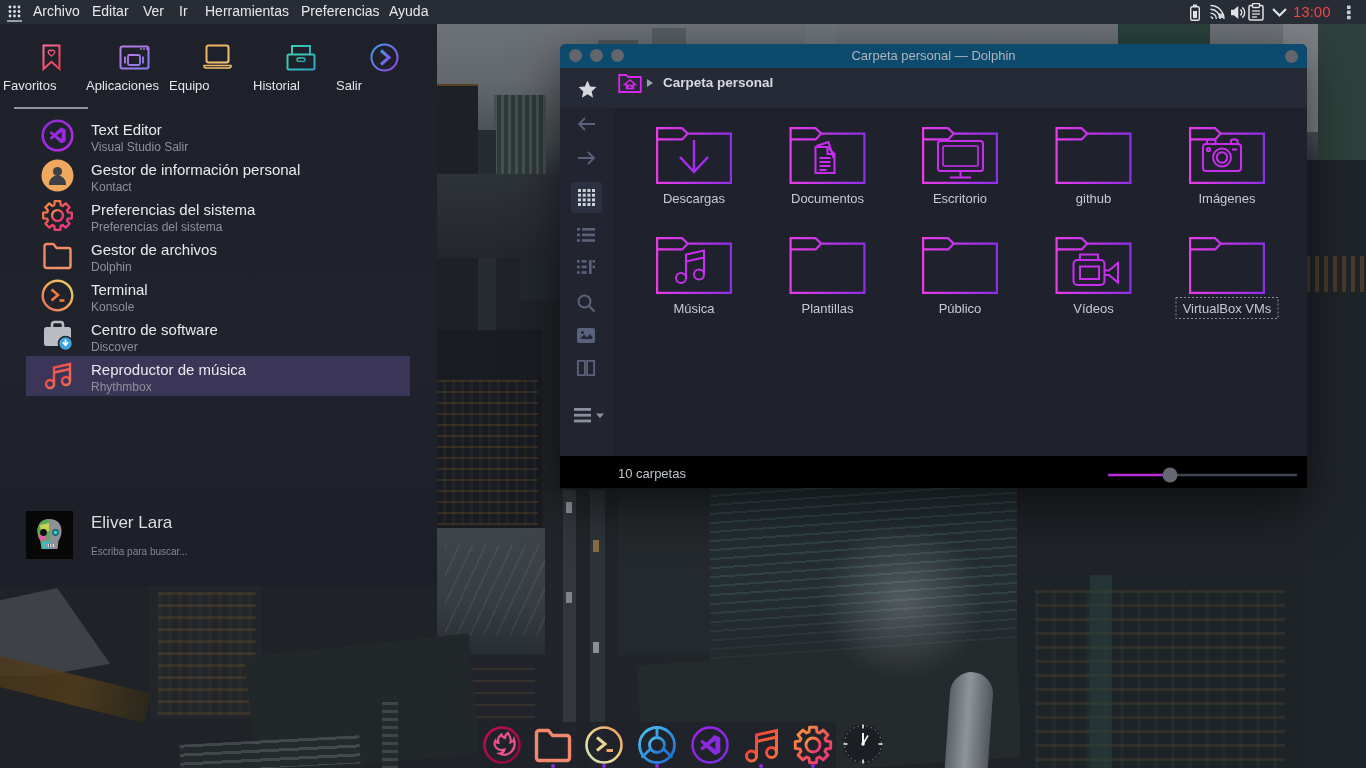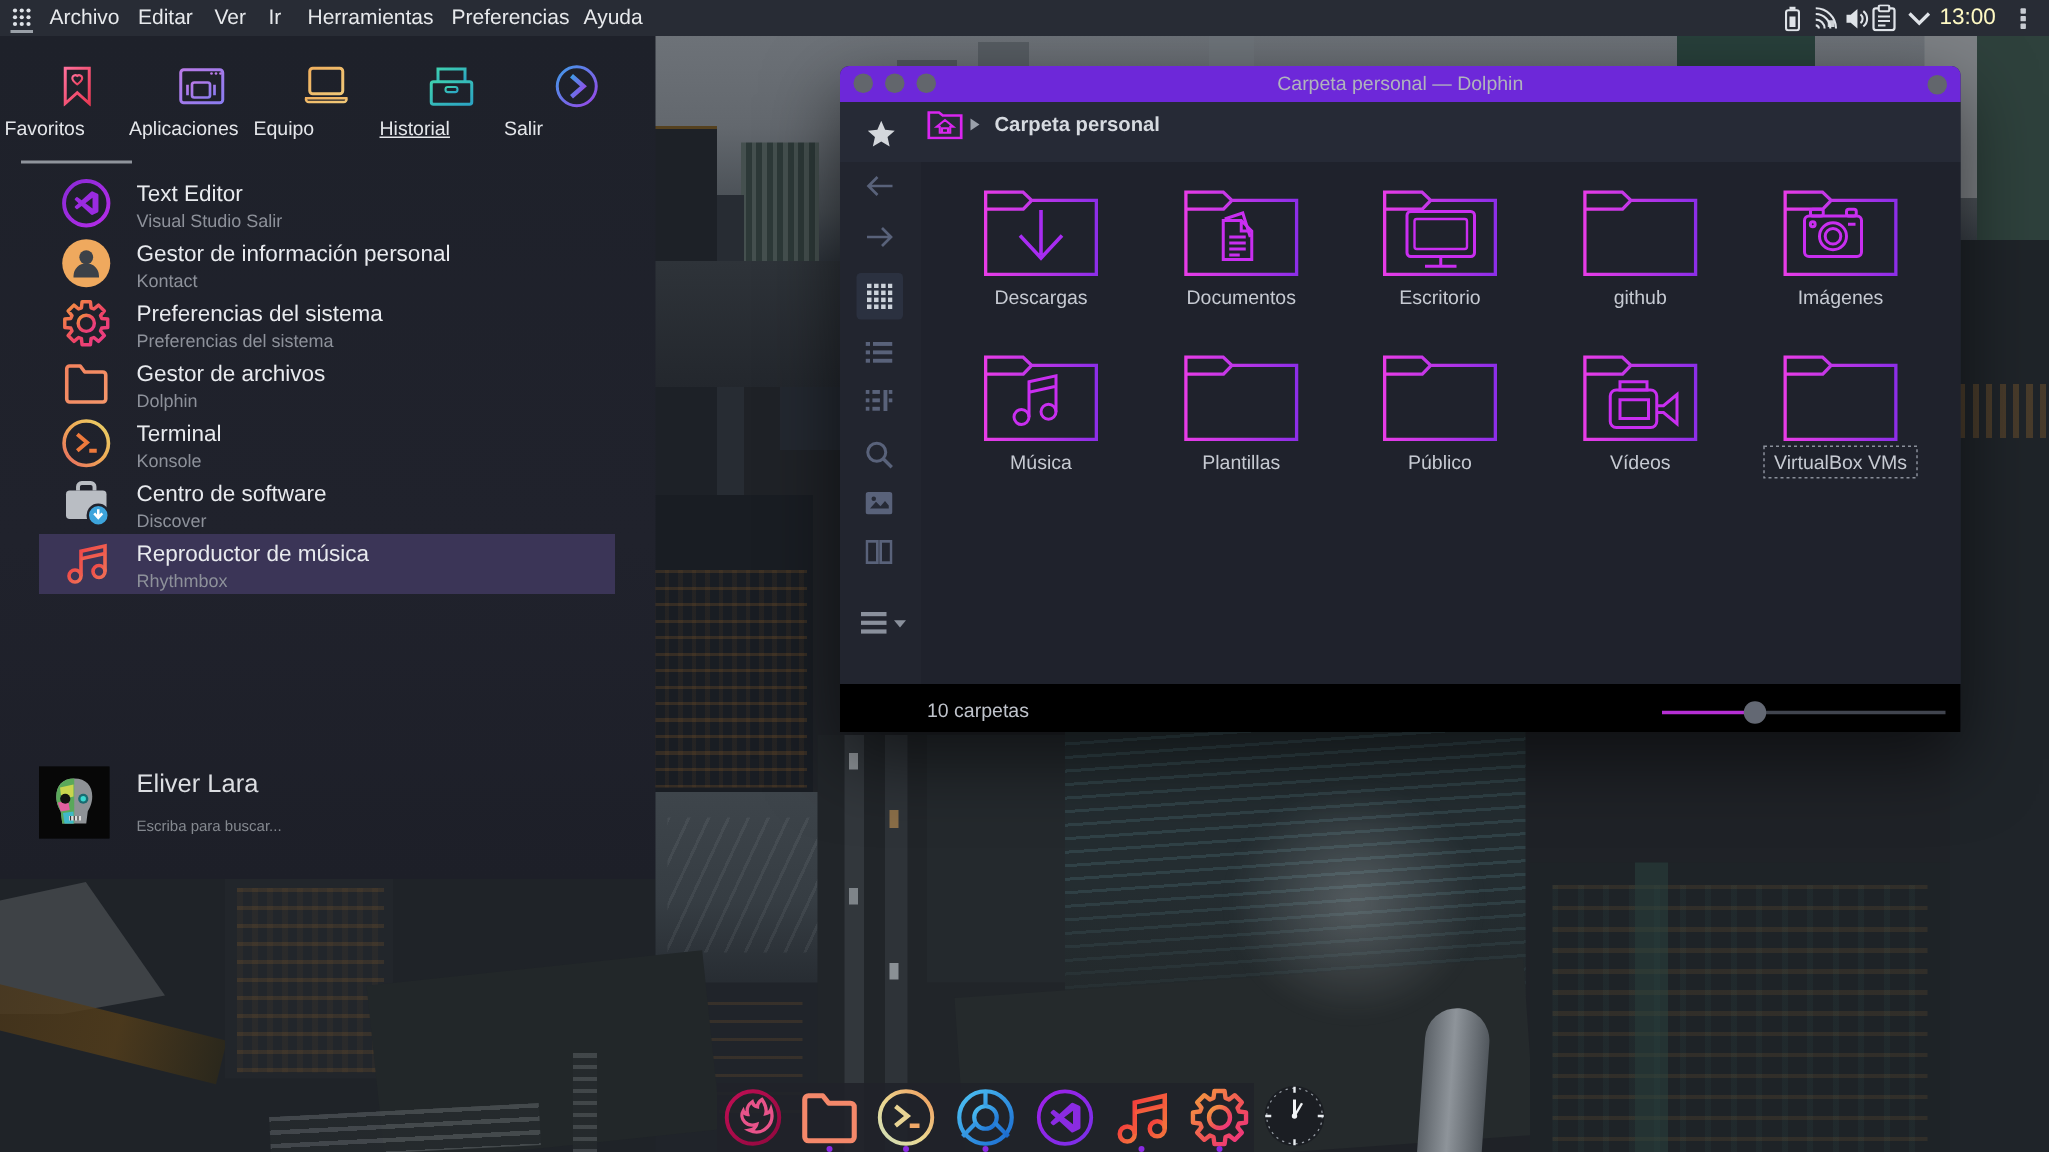--- a/index.html
+++ b/index.html
@@ -7,21 +7,21 @@
   font-family:"Liberation Sans", sans-serif; }
 .abs { position:absolute; }
 #stage { position:relative; width:1366px; height:768px; overflow:hidden; }
 
 
 #topbar { position:absolute; left:0; top:0; width:1366px; height:24px;
   background:#282c35; z-index:50; color:#e7e9ec; font-size:14px; }
 #topbar .menu { position:absolute; top:3px; }
 #appgrid { position:absolute; left:8px; top:5px; width:13px; height:13px; }
 
-.traytime { position:absolute; top:3px; color:#fef9c3; font-size:15px; }
+.traytime { position:absolute; top:3px; color:#ef4444; font-size:15px; }
 
 
 #wall { position:absolute; inset:0; z-index:0; }
 
 
 #launcher { position:absolute; left:0; top:24px; width:437px; height:562px;
   background:linear-gradient(180deg,#1e212a 0%,#20222c 60%,#1d1f28 100%);
   z-index:40; }
 .tab { position:absolute; top:17px; width:96px; text-align:left; color:#e4e6ea; font-size:13px; }
 .tab .ticonwrap { height:32px; display:flex; align-items:center; justify-content:center; }
@@ -34,21 +34,21 @@
 #hilite { position:absolute; left:26px; top:332px; width:384px; height:40px; background:#3b3557; }
 #avatar { position:absolute; left:26px; top:487px; width:47px; height:48px; background:#060606; }
 #uname { position:absolute; left:91px; top:489px; font-size:17px; color:#dcdee2; }
 #usearch { position:absolute; left:91px; top:522px; font-size:10px; color:#84888f; }
 
 
 #win { position:absolute; left:560px; top:44px; width:747px; height:444px;
   background:#242834; border-radius:6px 6px 0 0; z-index:30;
   box-shadow:0 18px 50px rgba(0,0,0,0.55); }
 #titlebar { position:absolute; left:0; top:0; width:747px; height:24px;
-  background:#6d28d9; border-radius:6px 6px 0 0; }
+  background:#0c4a6e; border-radius:6px 6px 0 0; }
 .tdot { position:absolute; top:5px; width:13px; height:13px; border-radius:50%; background:#62666c; }
 #wtitle { position:absolute; width:747px; top:4px; text-align:center; color:#b0b4bc; font-size:13px; }
 #toolbar { position:absolute; left:0; top:24px; width:747px; height:40px; background:#262a36; }
 #viewarea { position:absolute; left:54px; top:64px; width:693px; height:348px; background:#1f222c; }
 #sidebar { position:absolute; left:0; top:64px; width:54px; height:380px; background:#22252f; }
 #statusbar { position:absolute; left:0; top:412px; width:747px; height:32px; background:#000000; }
 #stattext { position:absolute; left:58px; top:10px; font-size:13px; color:#bfc3cb; }
 
 
 #dock { position:absolute; left:478px; top:722px; width:358px; height:46px;
@@ -203,21 +203,21 @@
     </div>
     <div class="tab" style="left:169px;">
       <div class="ticonwrap">
           <svg width="31" height="26" viewBox="0 0 31 26">
             <rect x="4.5" y="1.5" width="22" height="17" rx="2" fill="none" stroke="url(#gorange)" stroke-width="2"></rect>
             <path d="M2 21.5 h27 a2 2 0 0 1 -2,2.5 h-23 a2 2 0 0 1 -2,-2.5 z" fill="none" stroke="url(#gorange)" stroke-width="1.6"></path>
           </svg>
         </div>
       <span class="tablabel">Equipo</span>
     </div>
-    <div class="tab" style="left:253px;text-decoration:underline;">
+    <div class="tab" style="left:253px;">
       <div class="ticonwrap">
           <svg width="30" height="27" viewBox="0 0 30 27">
             <path d="M6 10 V2 h18 v8" fill="none" stroke="url(#gteal)" stroke-width="2"></path>
             <line x1="9" y1="5" x2="21" y2="5" stroke="url(#gteal)" stroke-width="1.4"></line>
             <line x1="9" y1="8" x2="21" y2="8" stroke="url(#gteal)" stroke-width="1.4"></line>
             <rect x="1.5" y="10.5" width="27" height="15" rx="1.5" fill="none" stroke="url(#gteal)" stroke-width="2"></rect>
             <rect x="11" y="14" width="8" height="3.4" rx="1.6" fill="none" stroke="url(#gteal)" stroke-width="1.4"></rect>
           </svg>
         </div>
       <span class="tablabel">Historial</span>

